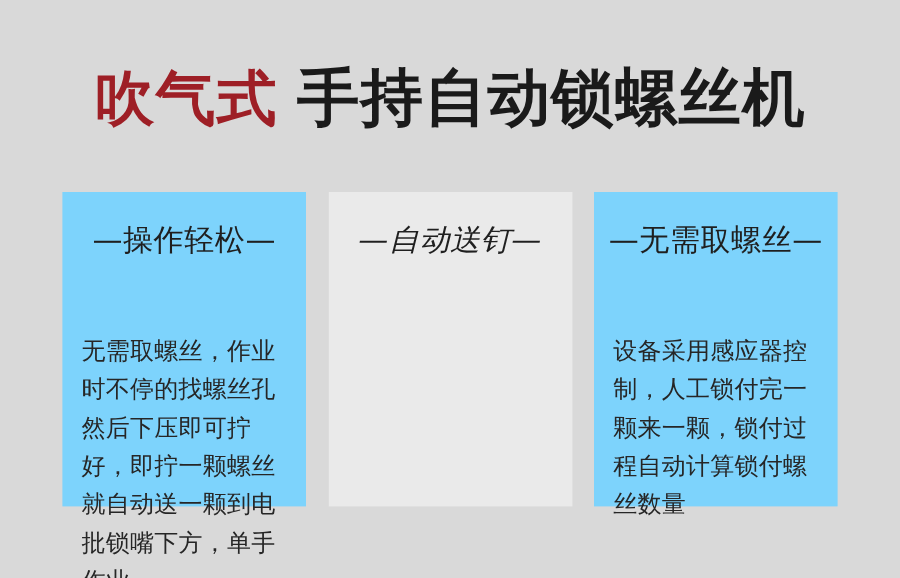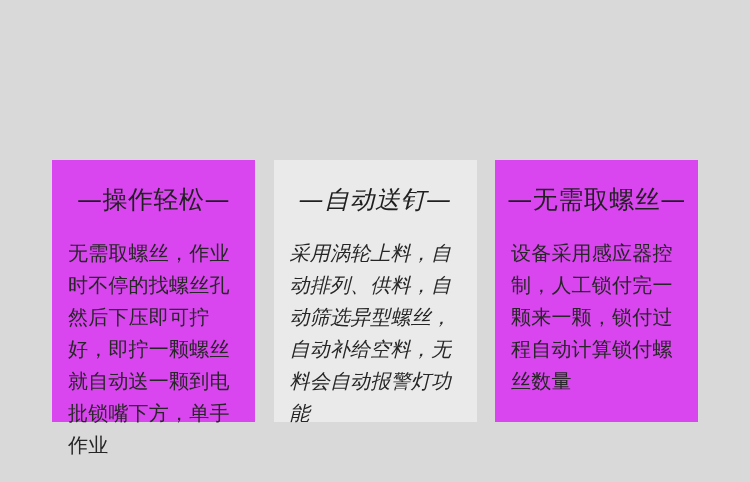--- a/index.html
+++ b/index.html
@@ -64,21 +64,22 @@
   .card {
     width: 203px;
     height: 262px;
     box-sizing: border-box;
     padding: 18px 16px 0 16px;
     display: flex;
     flex-direction: column;
     align-items: center;
   }
   .card.tone-warm {
-    background: #d946ef;
+    background: #7dd3fc;
+    gap: 39px;
   }
   .card.tone-cool {
     background: #eaeaea;
     font-style: italic;
   }
   .card-heading {
     font-size: 25px;
     line-height: 1.25;
     font-weight: normal;
     color: #1f1f1f;
@@ -95,31 +96,34 @@
     text-align: left;
     letter-spacing: 0.2px;
     word-break: break-all;
   }
 </style>
 </head>
 <body>
 
 <div class="page">
 
+  <div class="header">
+    <span class="title-accent">吹气式</span>
+    <span class="title-main">手持自动锁螺丝机</span>
+  </div>
 
   <div class="cards">
 
     <div class="card tone-warm">
       <div class="card-heading">—操作轻松—</div>
       <div class="card-body">无需取螺丝，作业时不停的找螺丝孔然后下压即可拧好，即拧一颗螺丝就自动送一颗到电批锁嘴下方，单手作业</div>
     </div>
 
     <div class="card tone-cool">
       <div class="card-heading">—自动送钉—</div>
-      <div class="card-body">采用涡轮上料，自动排列、供料，自动筛选异型螺丝，自动补给空料，无料会自动报警灯功能</div>
     </div>
 
     <div class="card tone-warm">
       <div class="card-heading">—无需取螺丝—</div>
       <div class="card-body">设备采用感应器控制，人工锁付完一颗来一颗，锁付过程自动计算锁付螺丝数量</div>
     </div>
 
   </div>
 
 </div>

